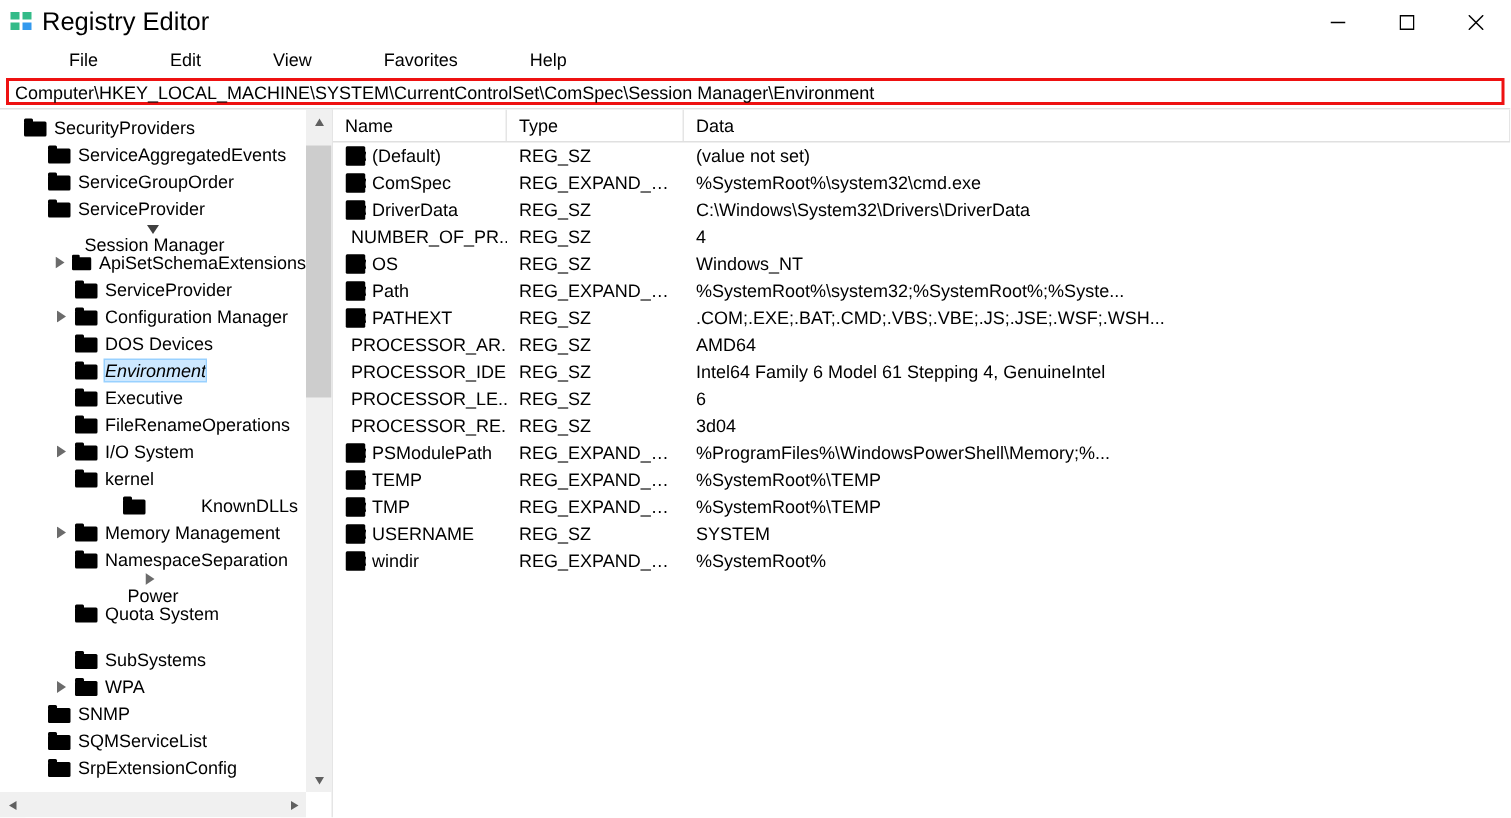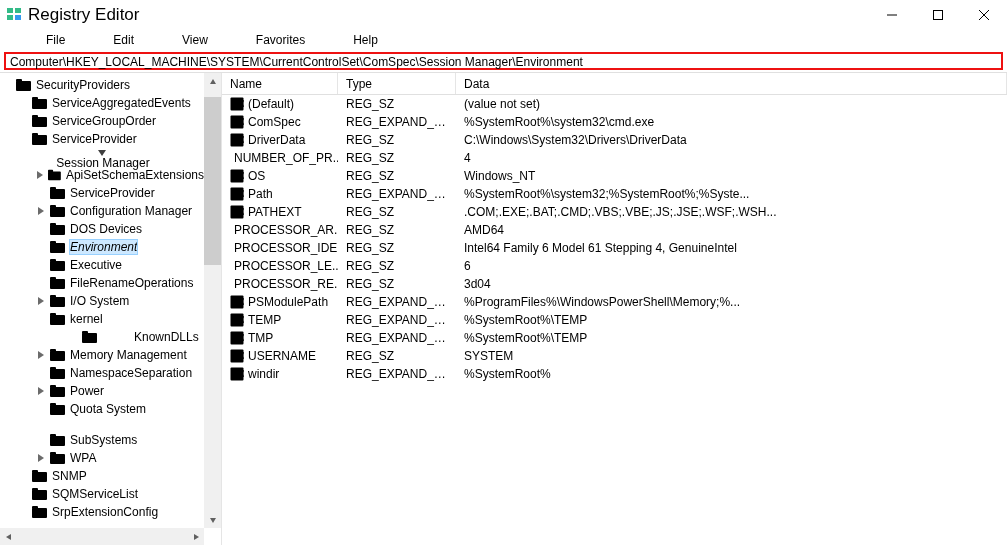--- a/index.html
+++ b/index.html
@@ -260,21 +260,21 @@
             </svg>
             <span class="lbl">Memory Management</span>
           </div>
           <div class="tree-row" style="padding-left: 36px;">
             <span class="exp"></span>
             <svg class="fld folder-icon" viewBox="0 0 16 14">
               <use href="#folder"></use>
             </svg>
             <span class="lbl">NamespaceSeparation</span>
           </div>
-          <div class="tree-row" style="padding-left: 36px;">
+          <div class="tree-row" style=" flex-direction: column;">
             <span class="exp">
               <svg viewBox="0 0 8 8">
                 <use href="#tri-right"></use>
               </svg>
             </span>
             <svg class="fld folder-icon" viewBox="0 0 16 14">
               <use href="#folder"></use>
             </svg>
             <span class="lbl">Power</span>
           </div>

